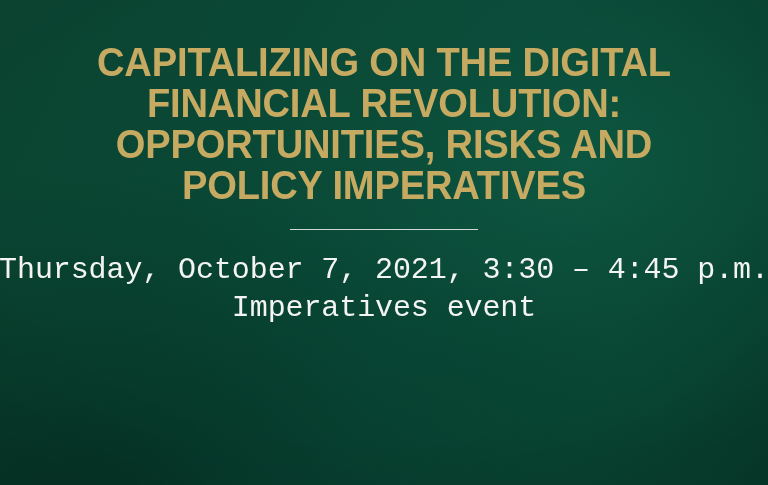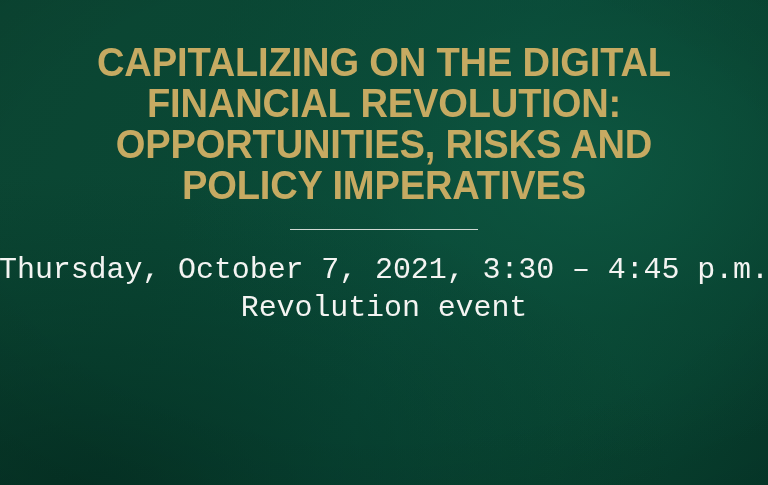--- a/index.html
+++ b/index.html
@@ -122,17 +122,17 @@
       <span class="title-line">Capitalizing on the Digital</span>
       <span class="title-line">Financial Revolution:</span>
       <span class="title-line">Opportunities, Risks and</span>
       <span class="title-line">Policy Imperatives</span>
     </h1>
 
     <hr class="title-divider">
 
     <div class="event-meta">
       <span class="meta-line">Thursday, October 7, 2021, 3:30 – 4:45 p.m.</span>
-      <span class="meta-line">Revolution event</span>
+      <span class="meta-line">Imperatives event</span>
     </div>
 
   </div>
 </div>
 
 </body></html>

